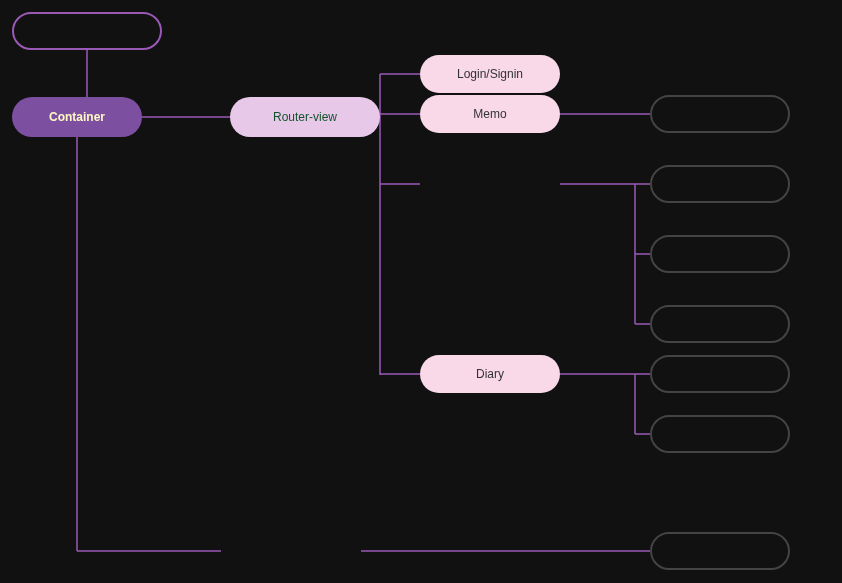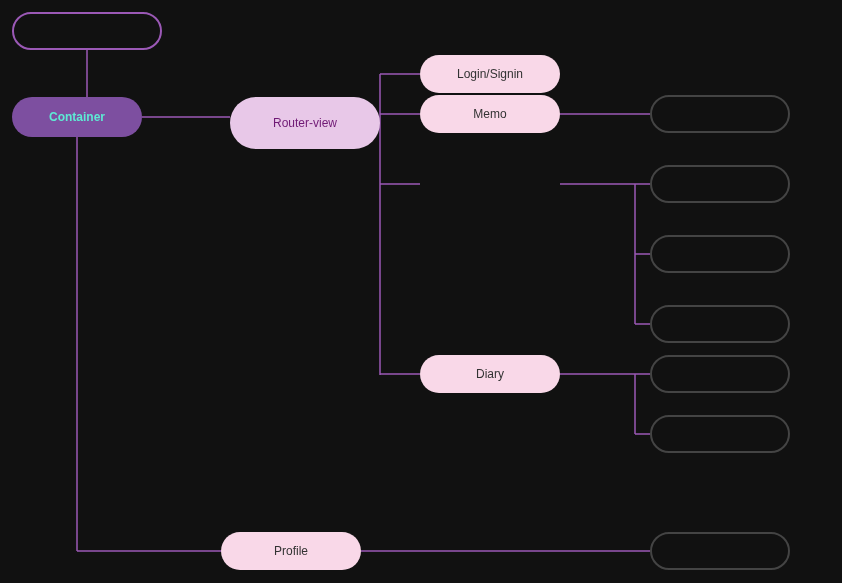--- a/index.html
+++ b/index.html
@@ -38,32 +38,32 @@
       top: 12px;
       left: 12px;
       color: transparent;
     }
 
     
     .node-container {
       width: 130px;
       height: 40px;
       background: #7d4fa0;
-      color: #5eead4;
+      color: #fef9c3;
       top: 97px;
       left: 12px;
       font-weight: 600;
     }
 
     
     .node-router {
       width: 150px;
-      height: 52px;
+      height: 40px;
       background: #e8c8e8;
-      color: #701a75;
+      color: #14532d;
       top: 97px;
       left: 230px;
     }
 
     
     .node-pink {
       width: 140px;
       height: 38px;
       background: #f9d8e8;
       color: #333;
@@ -145,21 +145,20 @@
     <line x1="361" y1="551" x2="650" y2="551"></line>
   </svg>
 
   <div class="node node-top"></div>
   <div class="node node-container">Container</div>
   <div class="node node-router">Router-view</div>
 
   <div class="node node-pink node-login">Login/Signin</div>
   <div class="node node-pink node-diary">Memo</div>
   <div class="node node-pink node-memo">Diary</div>
-  <div class="node node-pink node-profile">Profile</div>
 
   <div class="node node-dark node-d1"></div>
   <div class="node node-dark node-d2"></div>
   <div class="node node-dark node-d3"></div>
   <div class="node node-dark node-d4"></div>
   <div class="node node-dark node-d5"></div>
   <div class="node node-dark node-d6"></div>
   <div class="node node-dark node-d7"></div>
 </div>
 

